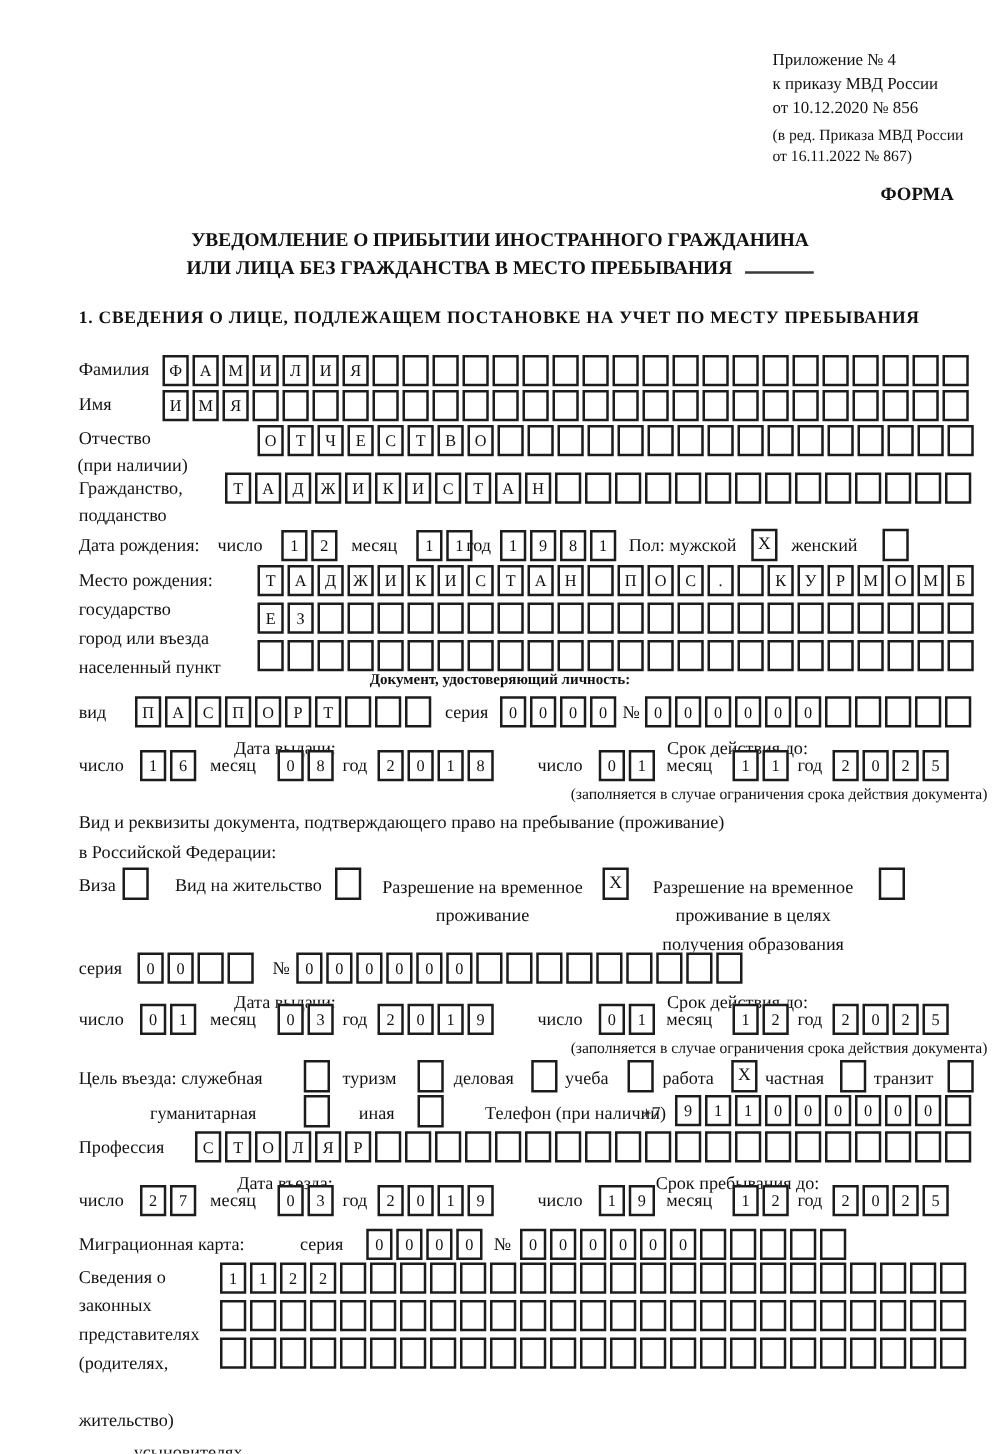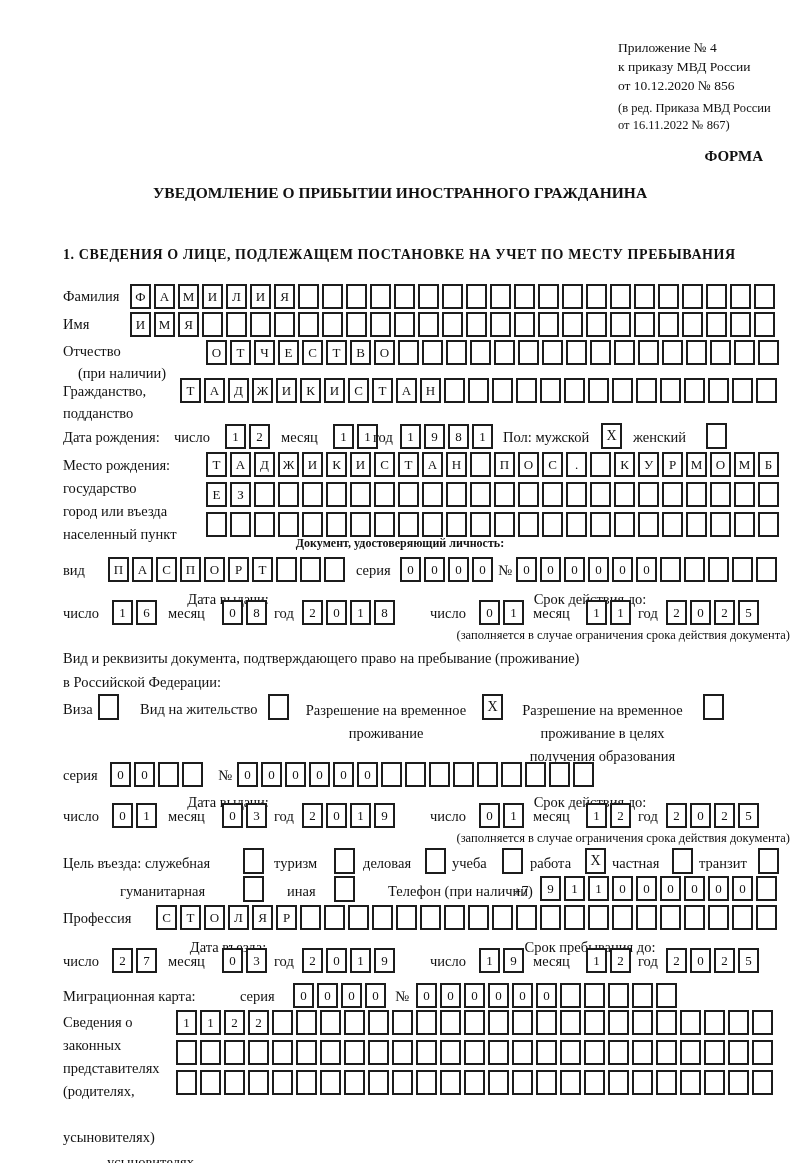--- a/index.html
+++ b/index.html
@@ -33,20 +33,23 @@
     <div class="sm">Приложение № 4</div>
     <div class="sm">к приказу МВД России</div>
     <div class="sm">от 10.12.2020 № 856</div>
     <div class="xs" style="margin-top:5px;">(в ред. Приказа МВД России</div>
     <div class="xs">от 16.11.2022 № 867)</div>
   </div>
 
   <div class="abs rt b" style="left:500px; top:148px; width:263px; font-size:15px;">ФОРМА</div>
 
   <div class="abs ctr title" style="left:0; top:182px; width:800px;">УВЕДОМЛЕНИЕ О ПРИБЫТИИ ИНОСТРАННОГО ГРАЖДАНИНА</div>
+  <div class="abs ctr title" style="left:0; top:204px; width:800px;">
+    <span>ИЛИ ЛИЦА БЕЗ ГРАЖДАНСТВА В МЕСТО ПРЕБЫВАНИЯ</span><span class="blank-line"></span>
+  </div>
 
   <div class="abs b" style="left:63px; top:247px; width:730px; font-size:14px; letter-spacing:0.6px; white-space:nowrap;">1. СВЕДЕНИЯ О ЛИЦЕ, ПОДЛЕЖАЩЕМ ПОСТАНОВКЕ НА УЧЕТ ПО МЕСТУ ПРЕБЫВАНИЯ</div>
 
   <div class="abs lbl" style="left:63px; top:286px;">Фамилия</div>
   <div class="abs cells" style="left:130px; top:284px;">
       <div class="cell">Ф</div>
       <div class="cell">А</div>
       <div class="cell">М</div>
       <div class="cell">И</div>
       <div class="cell">Л</div>
@@ -99,21 +102,21 @@
       <div class="cell"></div>
       <div class="cell"></div>
       <div class="cell"></div>
       <div class="cell"></div>
       <div class="cell"></div>
       <div class="cell"></div>
       <div class="cell"></div>
     </div>
 
   <div class="abs lbl" style="left:63px; top:341px;">Отчество</div>
-  <div class="abs lbl" style="left:78px; top:363px;">(при наличии)</div>
+  <div class="abs lbl" style="left:62px; top:363px;">(при наличии)</div>
   <div class="abs cells" style="left:206px; top:340px;">
       <div class="cell">О</div>
       <div class="cell">Т</div>
       <div class="cell">Ч</div>
       <div class="cell">Е</div>
       <div class="cell">С</div>
       <div class="cell">Т</div>
       <div class="cell">В</div>
       <div class="cell">О</div>
       <div class="cell"></div>
@@ -554,21 +557,21 @@
       <div class="cell"></div>
       <div class="cell"></div>
       <div class="cell"></div>
     </div>
 
   <div class="abs lbl" style="left:63px; top:1012px;">Сведения о</div>
   <div class="abs lbl" style="left:63px; top:1035px;">законных</div>
   <div class="abs lbl" style="left:63px; top:1058px;text-align:right;">представителях</div>
   <div class="abs lbl" style="left:63px; top:1081px;">(родителях,</div>
   <div class="abs lbl" style="left:63px; top:1152px;margin-left:44px;">усыновителях,</div>
-  <div class="abs lbl" style="left:63px; top:1127px;">усыновителях)</div>
+  <div class="abs lbl" style="left:63px; top:1127px;">жительство)</div>
   <div class="abs cells" style="left:176px; top:1010px;">
       <div class="cell">1</div>
       <div class="cell">1</div>
       <div class="cell">2</div>
       <div class="cell">2</div>
       <div class="cell"></div>
       <div class="cell"></div>
       <div class="cell"></div>
       <div class="cell"></div>
       <div class="cell"></div>

